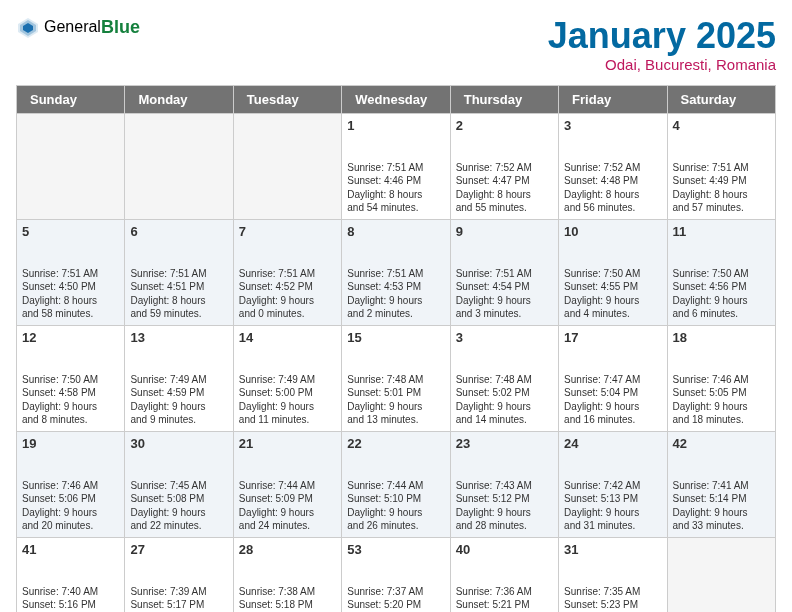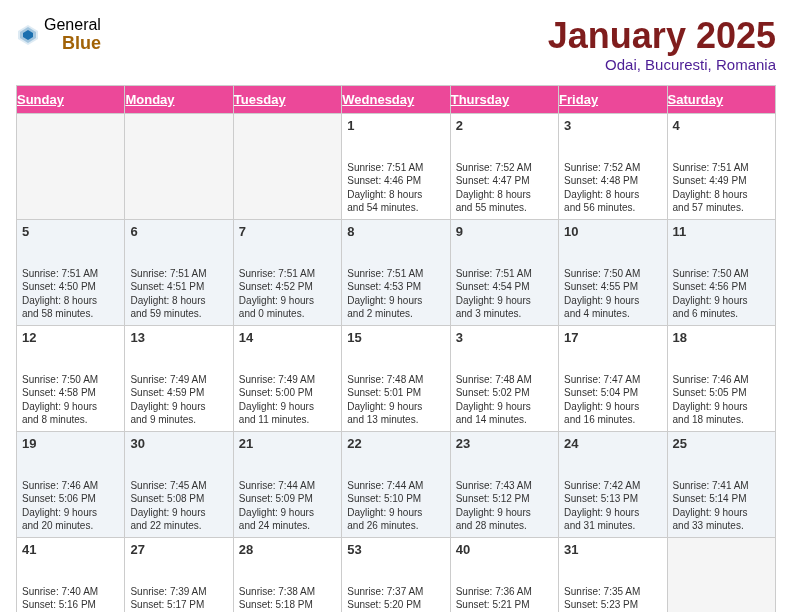--- a/index.html
+++ b/index.html
@@ -16,55 +16,53 @@
       align-items: flex-start;
       margin-bottom: 12px;
     }
     .logo {
       display: flex;
       align-items: center;
       gap: 4px;
     }
     .logo-text {
       display: flex;
-      flex-direction: column;
+      flex-direction: row;
       line-height: 1.1;
-      align-items: flex-end;
     }
     .logo-icon {
       width: 24px;
       height: 24px;
     }
     .title-block {
       text-align: right;
     }
     .month-title {
       font-size: 36px;
       font-weight: bold;
-      color: #7f1d1d;
+      color: #0369a1;
       line-height: 1.1;
     }
     .location-title {
       font-size: 15px;
-      color: #4c1d95;
+      color: #be185d;
     }
     .calendar {
       width: 100%;
       border-collapse: collapse;
       border: 1px solid #ccc;
     }
     .calendar th {
-      background: #ec4899;
+      background: #737373;
       color: #fff;
       font-size: 13px;
       font-weight: bold;
-      padding: 6px 0;
+      padding: 6px 13px;
       text-align: left;
       border: 1px solid #ccc;
-      text-decoration: underline;
     }
     .calendar td {
       vertical-align: top;
       border: 1px solid #ccc;
       padding: 4px 5px;
       width: 108px;
       min-height: 80px;
     }
     .day-number {
       font-size: 13px;
@@ -90,21 +88,21 @@
 
 <div class="header">
   <div class="logo">
     <svg class="logo-icon" viewBox="0 0 24 24" xmlns="http://www.w3.org/2000/svg">
       <polygon points="12,2 22,8 22,16 12,22 2,16 2,8" fill="#1a6faf" opacity="0.15"></polygon>
       <polygon points="12,4 20,9 20,15 12,20 4,15 4,9" fill="#1a6faf" opacity="0.3"></polygon>
       <polygon points="12,7 17,10 17,14 12,17 7,14 7,10" fill="#1a6faf"></polygon>
     </svg>
     <div class="logo-text">
       <span>General</span>
-      <span style="color:#a16207;font-weight:bold;font-size:18px;">Blue</span>
+      <span style="color:#15803d;font-weight:bold;font-size:18px;">Blue</span>
     </div>
   </div>
   <div class="title-block">
     <div class="month-title">January 2025</div>
     <div class="location-title">Odai, Bucuresti, Romania</div>
   </div>
 </div>
 
 <table class="calendar">
   <thead>
@@ -219,21 +217,21 @@
         </td>
         <td>
           <div class="day-number">23</div>
           <div class="day-info">Sunrise: 7:43 AM<br>Sunset: 5:12 PM<br>Daylight: 9 hours<br>and 28 minutes.</div>
         </td>
         <td>
           <div class="day-number">24</div>
           <div class="day-info">Sunrise: 7:42 AM<br>Sunset: 5:13 PM<br>Daylight: 9 hours<br>and 31 minutes.</div>
         </td>
         <td>
-          <div class="day-number">25</div>
+          <div class="day-number">42</div>
           <div class="day-info">Sunrise: 7:41 AM<br>Sunset: 5:14 PM<br>Daylight: 9 hours<br>and 33 minutes.</div>
         </td>
       </tr>
       <tr>
         <td>
           <div class="day-number">41</div>
           <div class="day-info">Sunrise: 7:40 AM<br>Sunset: 5:16 PM<br>Daylight: 9 hours<br>and 35 minutes.</div>
         </td>
         <td>
           <div class="day-number">27</div>

